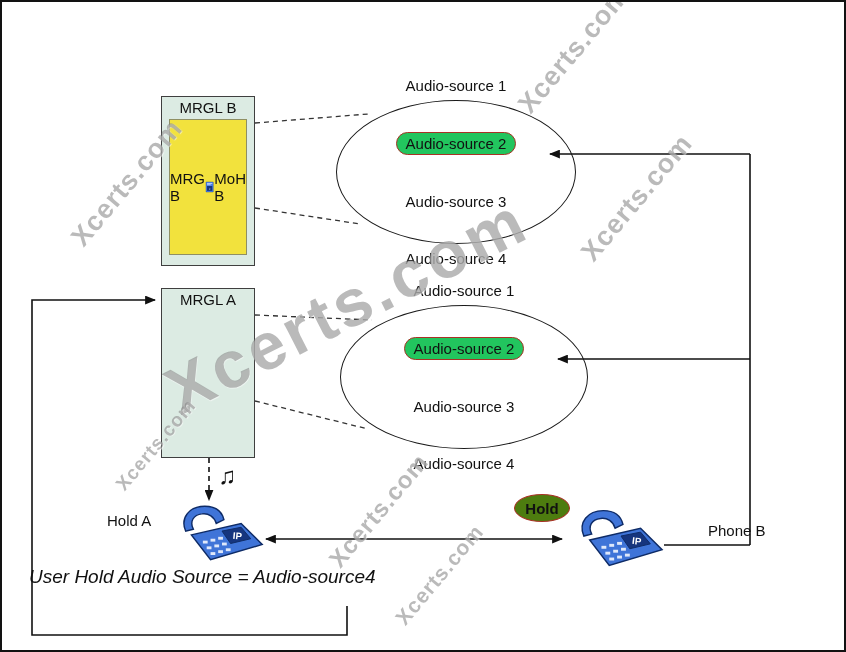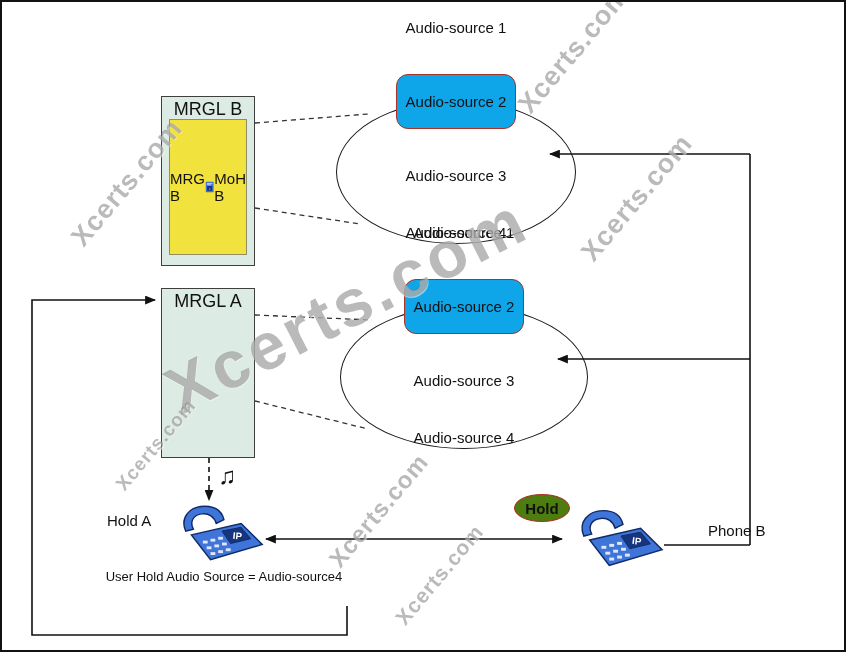--- a/index.html
+++ b/index.html
@@ -6,52 +6,52 @@
   html, body { background: #ffffff; font-family: "Liberation Sans", sans-serif; }
   #canvas {
     position: relative; width: 846px; height: 652px;
     background: #ffffff; border: 2px solid #121212; overflow: hidden;
   }
   #wires { position: absolute; left: 0; top: 0; z-index: 1; pointer-events: none; }
 
   .panel {
     position: absolute; background: #dcebe3; border: 1.3px solid #3f3f3f; z-index: 2;
   }
-  .panel-title { text-align: center; font-size: 18px; color: #111; padding-top: 2px; }
+  .panel-title { text-align: center; font-size: 15px; color: #111; padding-top: 2px; }
   .inner {
     position: absolute; left: 7px; right: 7px; top: 22px; height: 136px;
     background: #f2e23d; border: 1px solid #8f8f63;
     display: flex; flex-direction: row; align-items: center; justify-content: space-between;
     padding: 1px 0 2px 0;
   }
   .inner .lbl { font-size: 15px; color: #111; }
 
   .ellipse {
     position: absolute; border: 1.7px solid #1a1a1a; border-radius: 50%;
-    display: flex; flex-direction: column; align-items: center; justify-content: flex-end;
+    display: flex; flex-direction: column; align-items: center; justify-content: center;
     z-index: 2; background: transparent; gap: 36px;
   }
   .arow { font-size: 15px; line-height: 21px; color: #111; white-space: nowrap; }
   .pill {
-    display: inline-block; padding: 16px 9px; border-radius: 12px;
-    background: #0ea5e9; border: 1.5px solid #a93226;
+    display: inline-block; padding: 0 9px; border-radius: 12px;
+    background: #22c55e; border: 1.5px solid #a93226;
   }
 
   .plabel { position: absolute; font-size: 15px; color: #111; z-index: 2; white-space: nowrap; }
   .phone { position: absolute; z-index: 2; }
   .note { position: absolute; font-size: 24px; color: #111; z-index: 2; }
   .hold {
     position: absolute; width: 56px; height: 28px; border-radius: 50%;
     background: #4d7c0f; border: 1.6px solid #a93226;
     display: flex; align-items: center; justify-content: center;
     font-weight: bold; font-size: 15px; color: #111; z-index: 3;
   }
   .caption {
-    position: absolute; width: 390px; text-align: center;
-    font-size: 13px; line-height: 20px; color: #111; z-index: 2; white-space: nowrap;
+    position: absolute; width: 390px; text-align: left;
+    font-size: 19px; line-height: 20px; color: #111; z-index: 2; white-space: nowrap; font-style: italic;
   }
   .caption b { font-weight: bold; }
 
   .wm {
     position: absolute; color: rgba(118,118,118,0.5); font-weight: bold;
     letter-spacing: 1px; white-space: nowrap; pointer-events: none; z-index: 6;
     text-shadow: 0 1px 1px rgba(255,255,255,0.65);
     transform-origin: 0 50%;
   }
   .wm-sm { font-size: 27px; transform: rotate(-50deg); }

